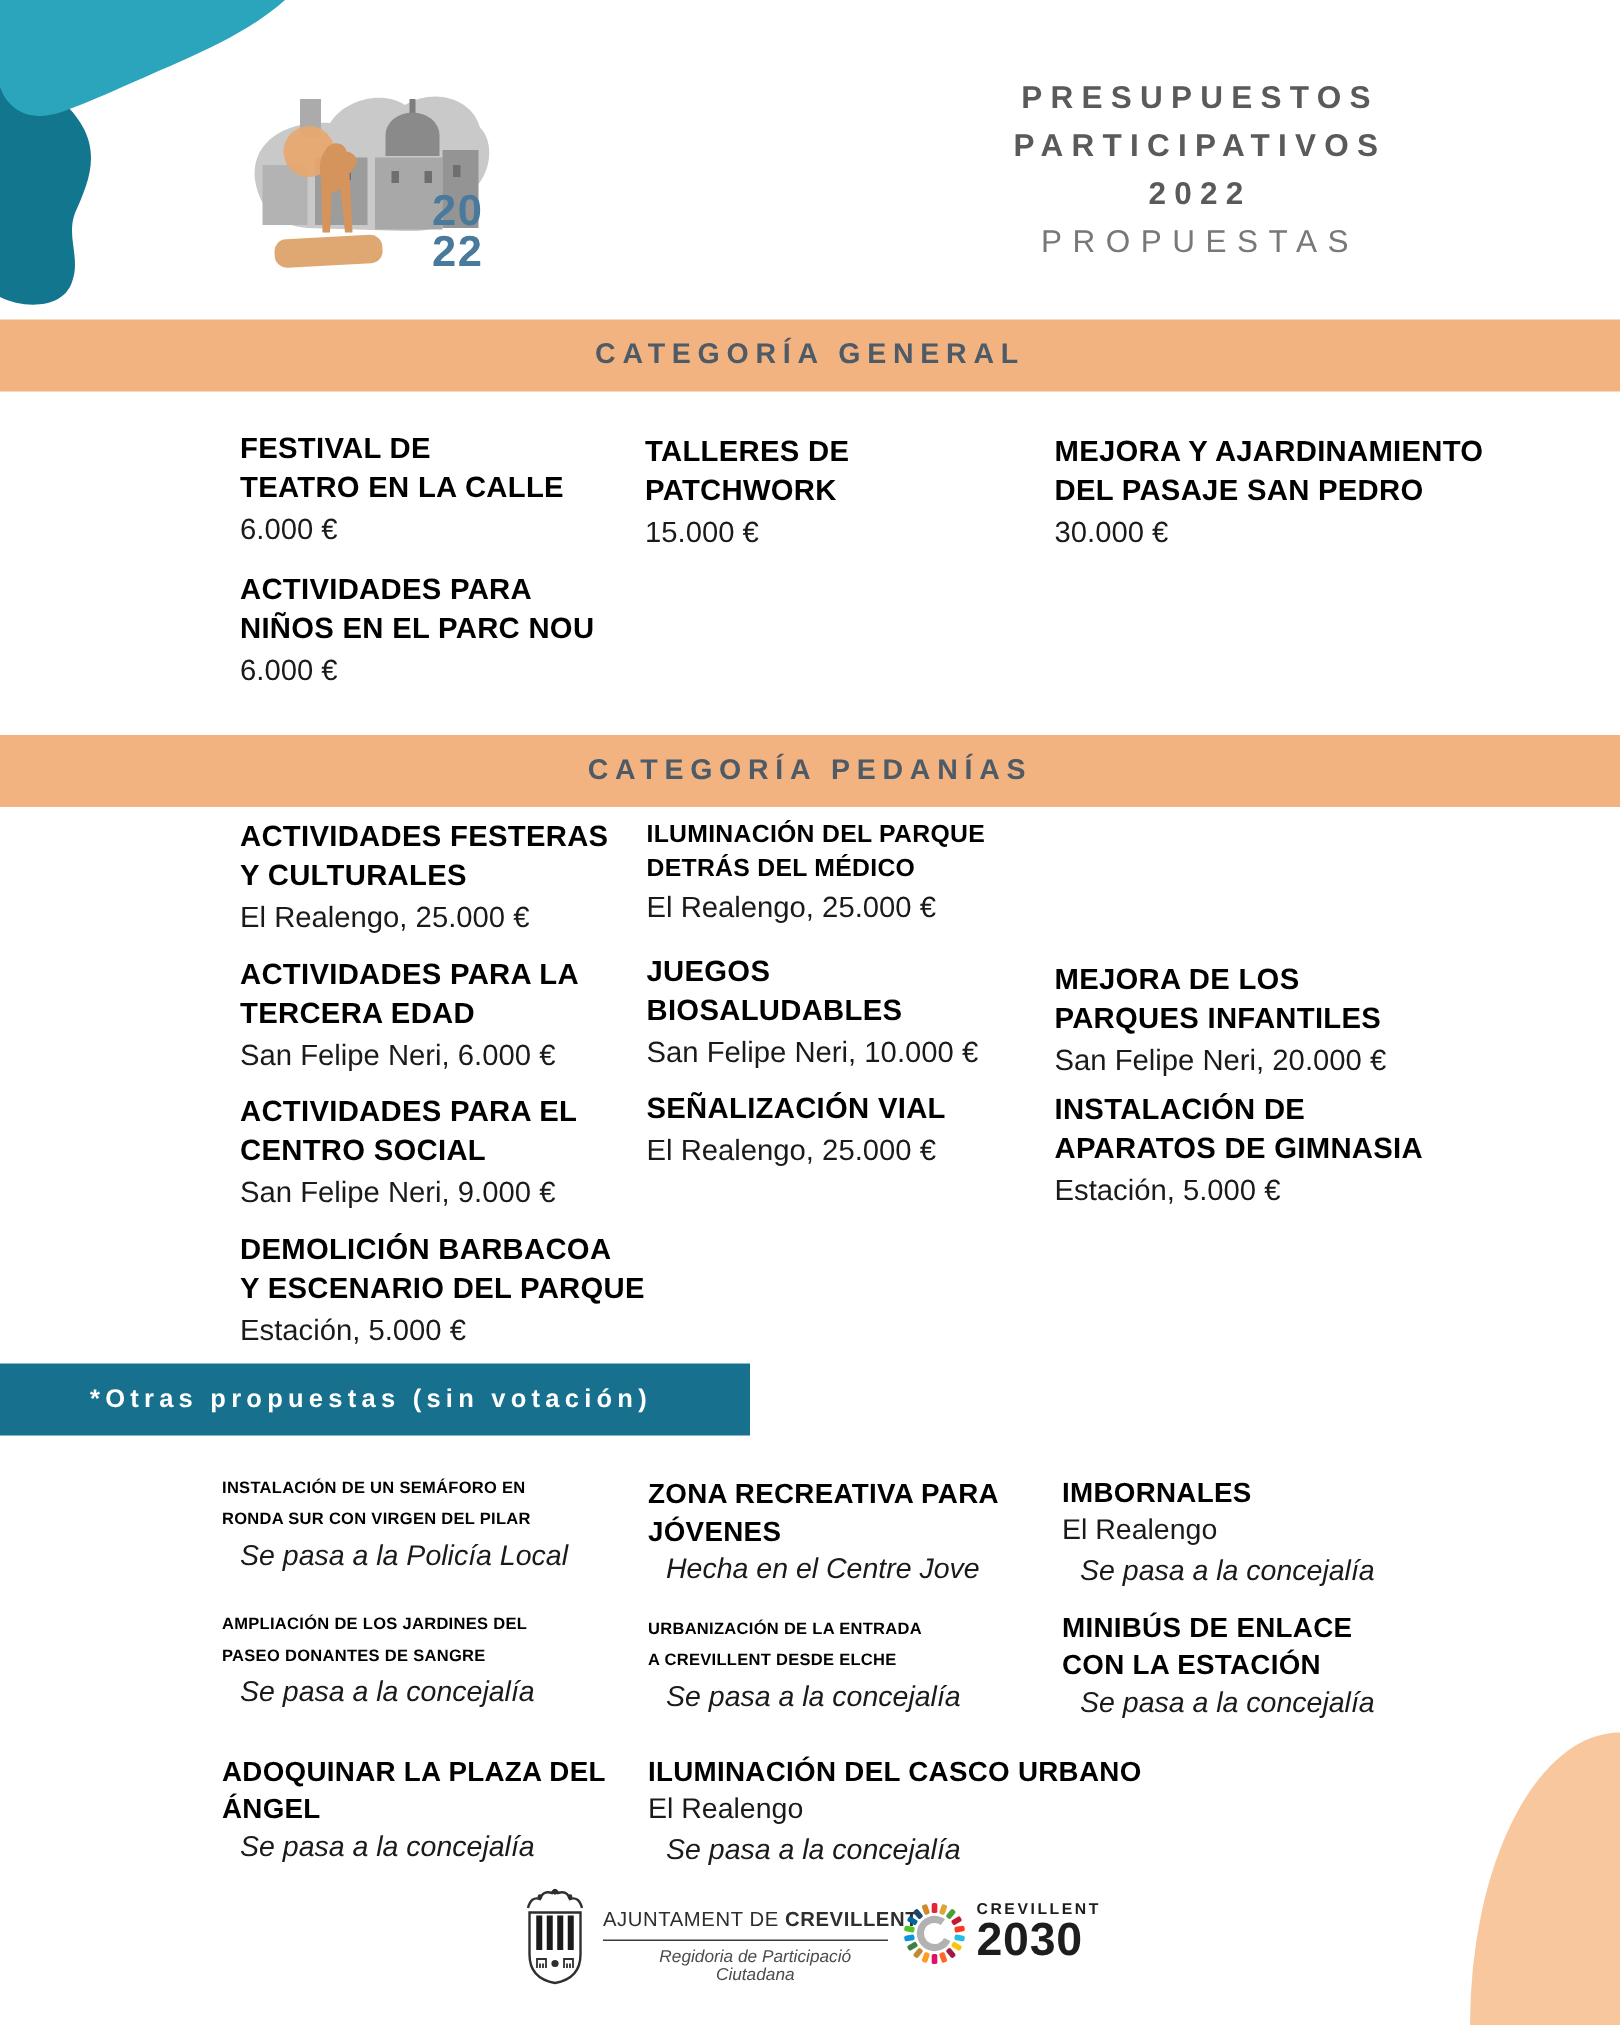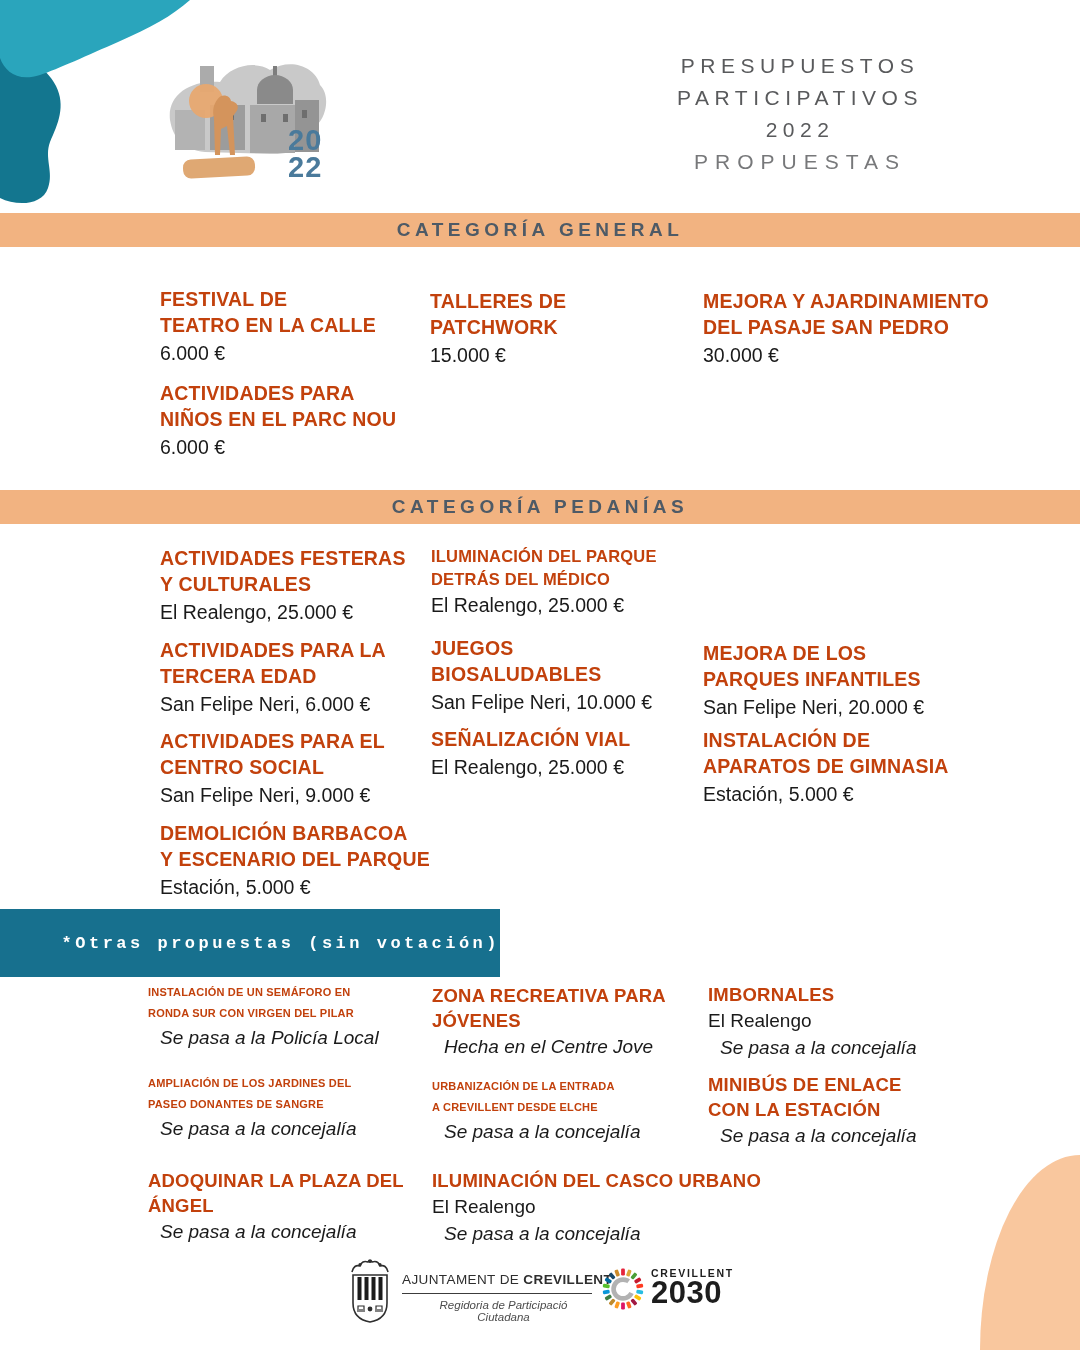--- a/index.html
+++ b/index.html
@@ -4,41 +4,41 @@
 <style>
   html,body{margin:0;padding:0;}
   .page{
     position:relative;width:1080px;height:1350px;background:#ffffff;overflow:hidden;
     font-family:"Liberation Sans",sans-serif;color:#121212;
   }
   .abs{position:absolute;}
   
   .main-title{
     position:absolute;left:620px;top:50px;width:360px;text-align:center;
-    font-weight:400;font-size:21px;line-height:32px;letter-spacing:5.5px;
+    font-weight:700;font-size:21px;line-height:32px;letter-spacing:5.5px;
     color:#595a5c;white-space:pre-line;
   }
   .main-subtitle{
     position:absolute;left:620px;top:146px;width:360px;text-align:center;
     font-weight:400;font-size:21px;line-height:32px;letter-spacing:7px;color:#77787a;
   }
   
   .banner{
-    position:absolute;left:0;width:1080px;height:34px;background:#f2b381;
+    position:absolute;left:0;width:1080px;height:48px;background:#f2b381;
     display:flex;align-items:center;justify-content:center;
     font-weight:700;font-size:19px;letter-spacing:4.5px;color:#4e5a66;
   }
   .banner-otras{
-    position:absolute;left:0;top:909px;width:500px;height:68px;background:#17708e;
-    display:flex;align-items:center;justify-content:flex-end;padding-left:60px;box-sizing:border-box;
-    font-weight:700;font-size:17px;letter-spacing:3.5px;color:#ffffff;white-space:nowrap;font-family:Liberation Mono, monospace;
+    position:absolute;left:0;top:909px;width:500px;height:48px;background:#17708e;
+    display:flex;align-items:center;justify-content:flex-start;padding-left:60px;box-sizing:border-box;
+    font-weight:700;font-size:17px;letter-spacing:3.5px;color:#ffffff;white-space:nowrap;
   }
   
   .prop{position:absolute;}
-  .pt{font-weight:700;font-size:19.5px;line-height:26px;white-space:pre-line;color:#c2410c;letter-spacing:0.2px;}
+  .pt{font-weight:700;font-size:19.5px;line-height:26px;white-space:pre-line;color:#000000;letter-spacing:0.2px;}
   .prop.sm  .pt{font-size:16.5px;line-height:22.5px;}
   .prop.osm .pt{font-size:11px;line-height:21px;}
   .prop.omd .pt{font-size:18.5px;line-height:25px;}
   .pd{font-size:19.5px;line-height:26px;margin-top:2px;color:#1a1a1a;}
   .pp{font-size:19px;line-height:26px;margin-top:1px;color:#1a1a1a;}
   .pn{font-style:italic;font-size:19px;line-height:26px;margin-top:1px;color:#1a1a1a;margin-left:12px;}
   
   .ayto{position:absolute;left:402px;top:1272px;width:190px;text-align:center;}
   .ayto-line1{font-size:13.5px;letter-spacing:.4px;color:#2e2e2e;white-space:nowrap;
     border-bottom:1.5px solid #3c3c3c;padding-bottom:6px;}

